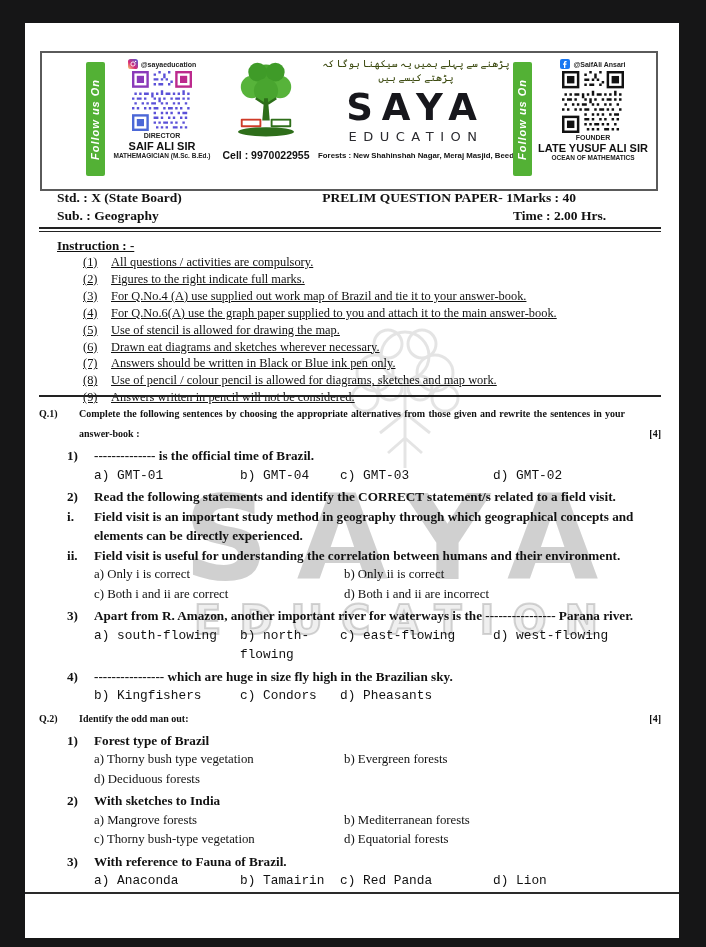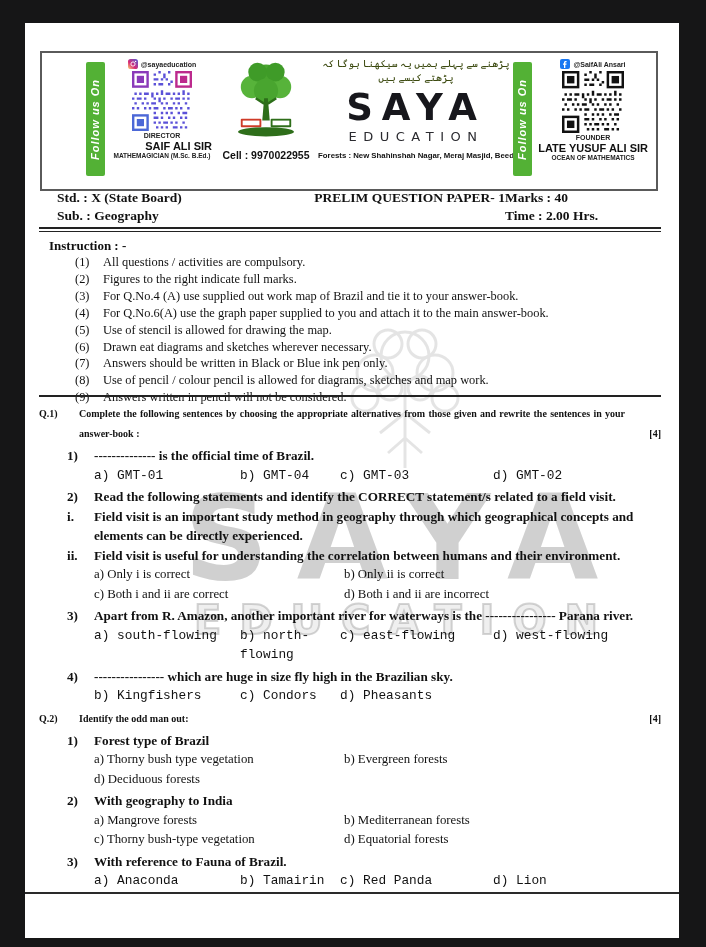--- a/index.html
+++ b/index.html
@@ -29,50 +29,50 @@
   }
   .vbanner.left{left:44px;}
   .vbanner.right{left:471px;}
   .qrblock{position:absolute;top:5px;text-align:center;font-family:"Liberation Sans",sans-serif;}
   .qrblock.ig{left:70px;width:100px;}
   .qrblock.fb{left:496px;width:110px;}
   .handle-row{display:flex;align-items:center;justify-content:center;gap:3px;height:12px;}
   .handle-row .htext{font-size:7px;font-weight:bold;color:#222;}
   .qr{display:block;margin:1px auto;}
   .role{font-size:7px;font-weight:bold;color:#222;line-height:8px;}
-  .pname{font-size:11px;font-weight:bold;color:#111;line-height:12px;text-align:right;}
+  .pname{font-size:11px;font-weight:bold;color:#111;line-height:12px;}
   .psub{font-size:6.5px;font-weight:bold;color:#222;line-height:8px;}
   .treeblock{position:absolute;left:172px;top:6px;width:104px;text-align:center;}
   .cell{font-family:"Liberation Sans",sans-serif;font-size:10.5px;font-weight:bold;color:#111;margin-top:2px;}
   .centerblock{position:absolute;left:272px;top:4px;width:204px;text-align:center;}
   .urdu{font-size:10px;color:#3c4a10;line-height:14px;direction:rtl;}
   .brand{
     font-family:"DejaVu Sans",sans-serif;font-weight:900;
     font-size:37px;line-height:40px;letter-spacing:9px;color:#17171c;
     margin-top:3px;
   }
   .brandsub{
     font-family:"DejaVu Sans",sans-serif;font-size:13px;line-height:15px;
     letter-spacing:6.5px;color:#2b2b30;font-weight:400;margin-top:1px;
   }
   .address{font-family:"Liberation Sans",sans-serif;font-size:7.8px;font-weight:bold;color:#111;margin-top:7px;}
   
   .inforow{
     position:absolute;left:0;top:166px;width:100%;
     display:grid;grid-template-columns:215px 1fr 150px;
-    padding:0 24px 0 32px;box-sizing:border-box;
+    padding:0 16px 0 32px;box-sizing:border-box;
     font-weight:bold;font-size:13.5px;line-height:18px;
   }
   .inforow .ctr{text-align:right;}
   .rule-double{
     position:absolute;left:14px;right:18px;top:204px;height:2px;
     border-top:2px solid #222;border-bottom:1px solid #222;
   }
   
-  .instr{position:absolute;left:0;top:214px;width:100%;box-sizing:border-box;padding:0 24px;}
+  .instr{position:absolute;left:0;top:214px;width:100%;box-sizing:border-box;padding:0 32px;text-decoration:underline;}
   .instr-head{font-weight:bold;font-size:13px;line-height:17px;}
   .instr-item{display:grid;grid-template-columns:28px 1fr;margin-left:26px;font-size:12.4px;line-height:16.9px;}
   .rule{position:absolute;left:14px;right:18px;top:372px;border-top:2px solid #222;}
   
   .qarea{position:absolute;left:0;top:381px;width:100%;box-sizing:border-box;padding:0 18px 0 0;}
   .qhead{position:relative;display:flex;margin-left:14px;font-weight:bold;font-size:10px;line-height:20px;}
   .qno{width:40px;flex:0 0 40px;}
   .qtitle{flex:1;text-align:justify;padding-right:36px;}
   .qmarks{position:absolute;right:0;bottom:0;}
   .item{display:grid;grid-template-columns:27px 1fr;margin-left:42px;font-size:13.2px;line-height:19.5px;margin-top:2px;}
@@ -344,21 +344,21 @@
     <div class="opt2">
       <span>a) Thorny bush type vegetation</span>
       <span>b) Evergreen forests</span>
     </div>
     <div class="opt2">
       <span>d) Deciduous forests</span>
     </div>
 
     <div class="item b">
         <span>2)</span>
-        <span>With geography to India</span>
+        <span>With sketches to India</span>
       </div>
     <div class="opt2">
       <span>a) Mangrove forests</span>
       <span>b) Mediterranean forests</span>
     </div>
     <div class="opt2">
       <span>c) Thorny bush-type vegetation</span>
       <span>d) Equatorial forests</span>
     </div>
 

